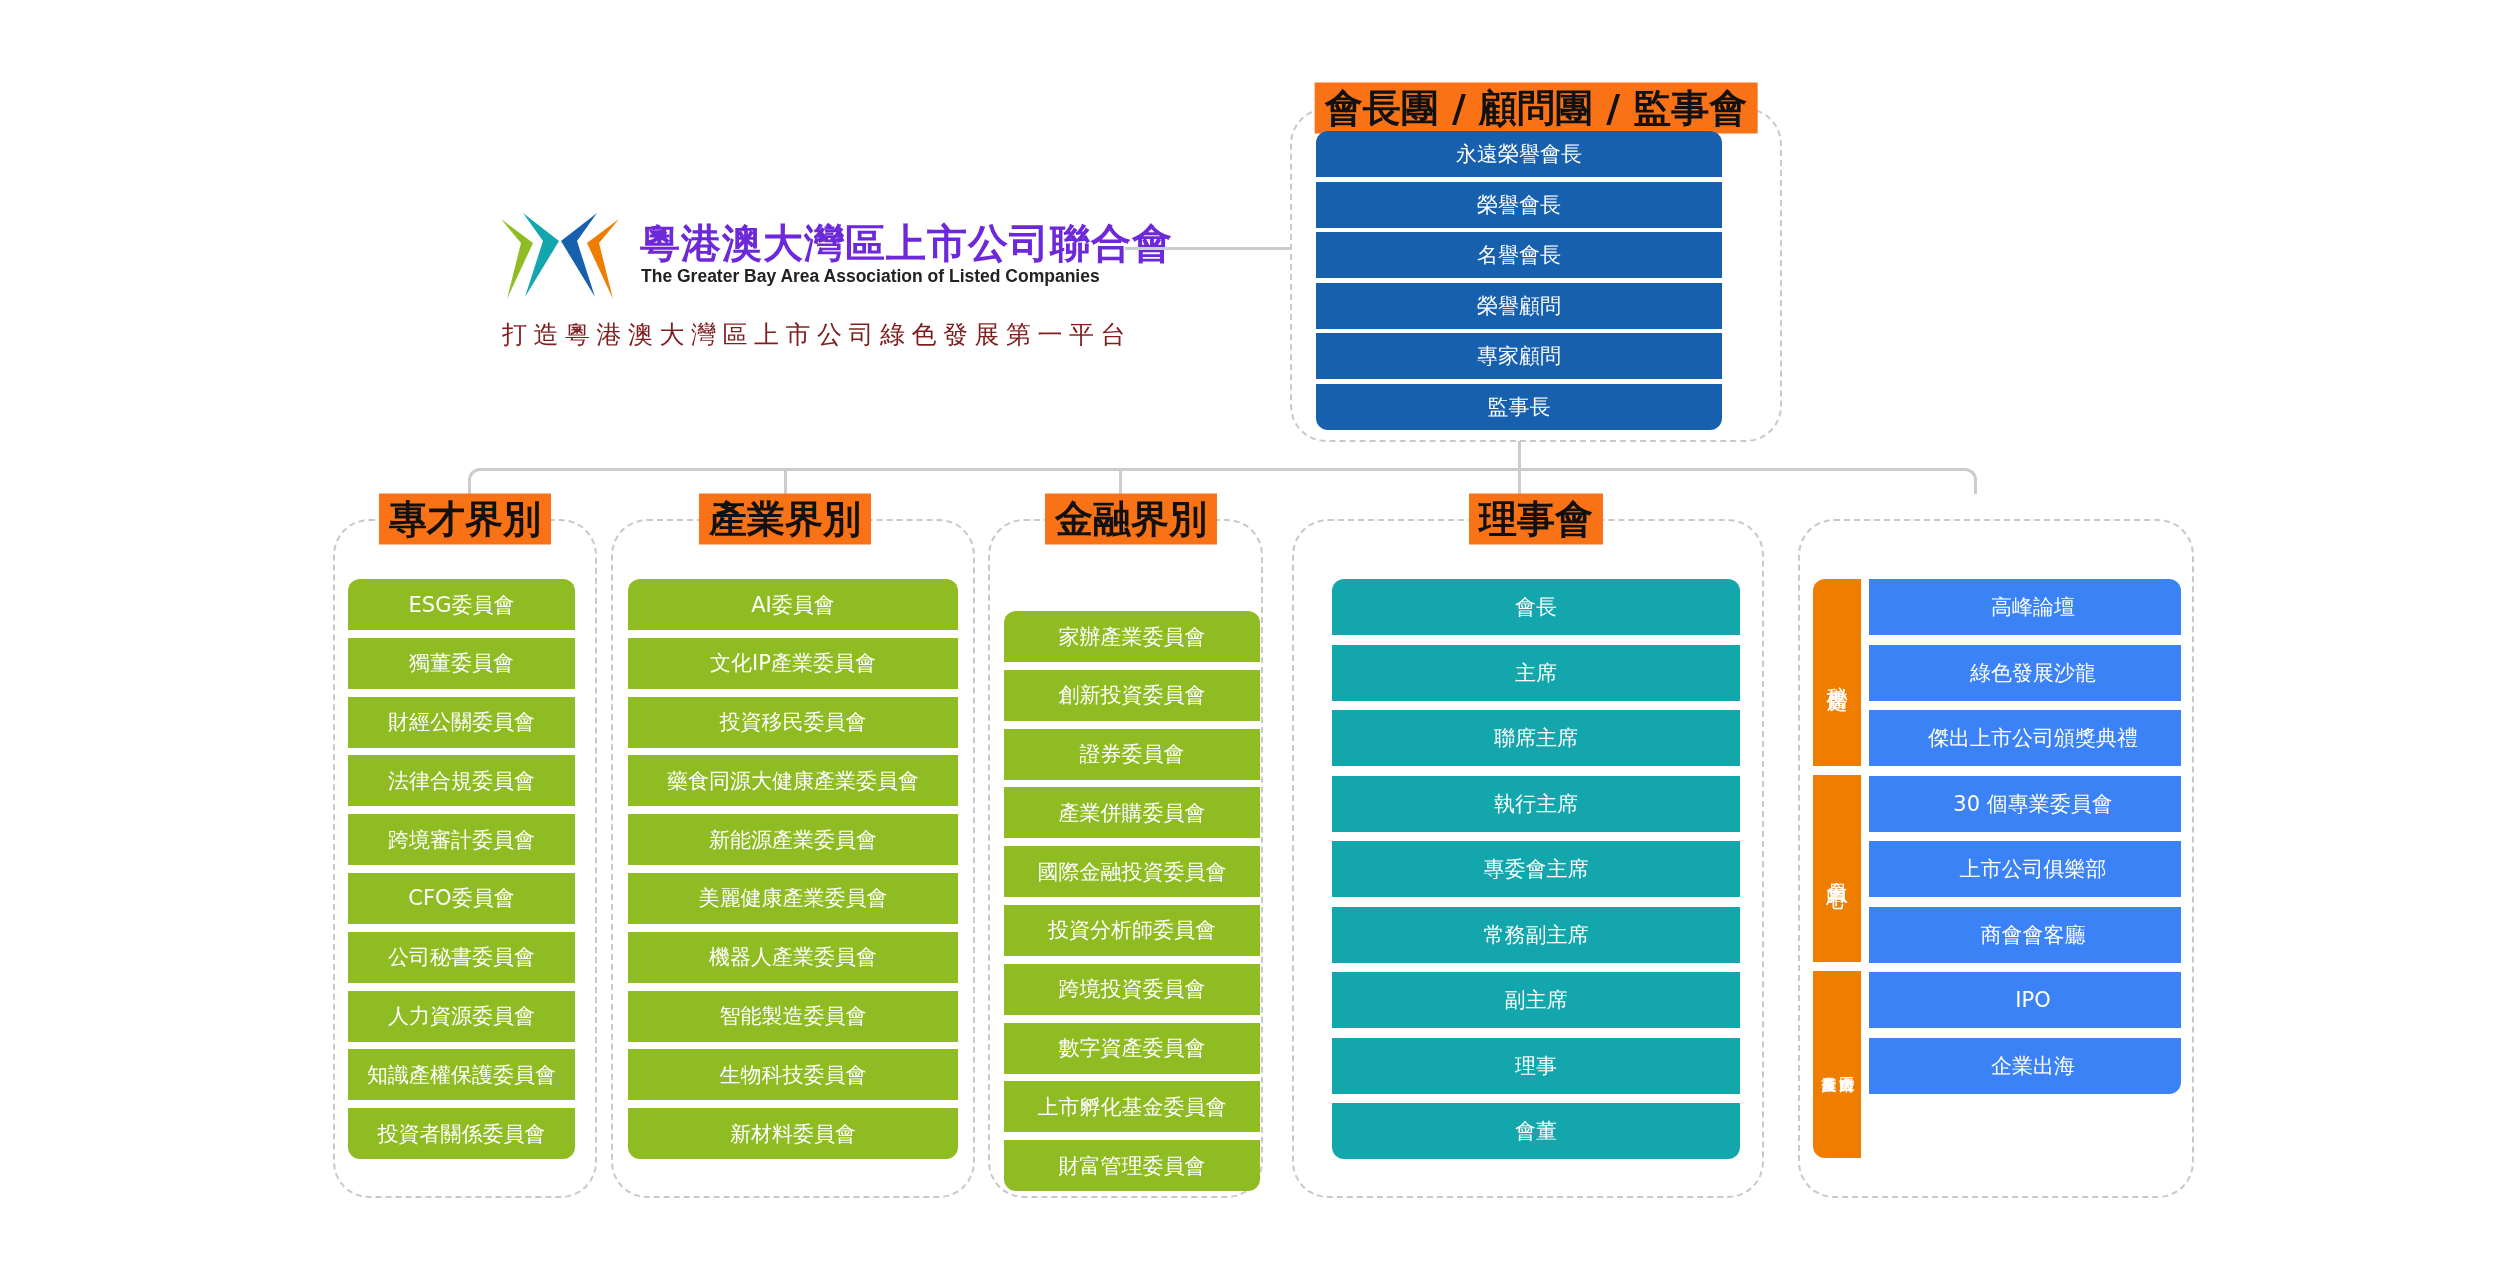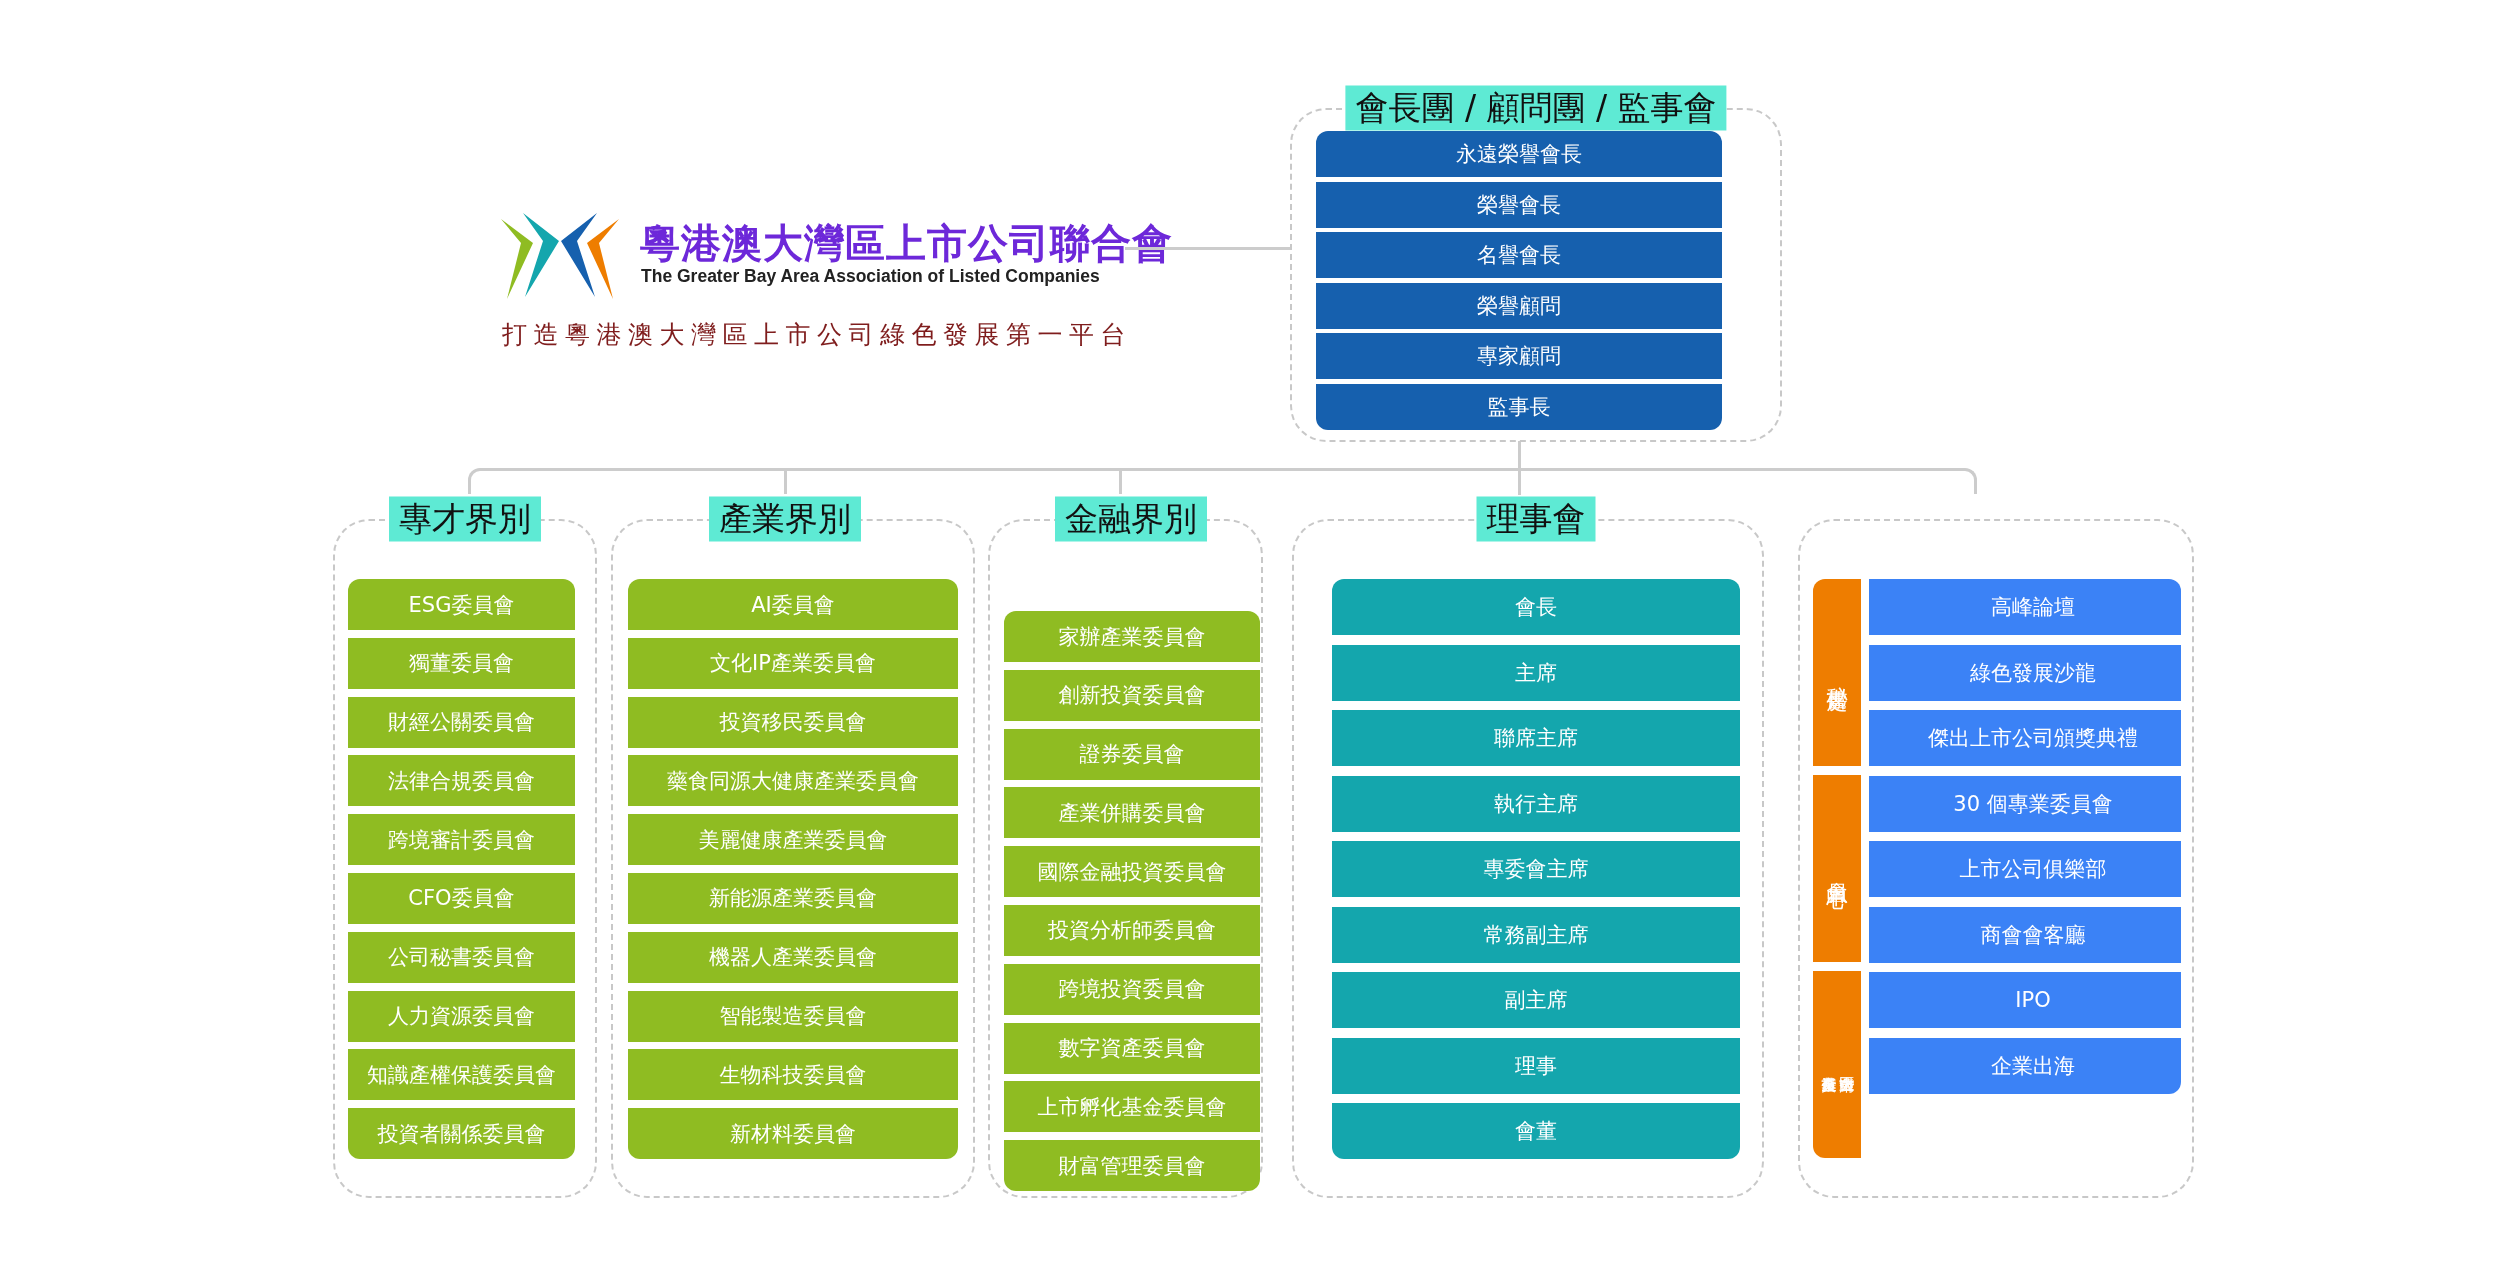--- a/index.html
+++ b/index.html
@@ -1,19 +1,19 @@
 <!DOCTYPE html>
 <html><head>
 <meta charset="utf-8">
 <style>
   html,body{margin:0;padding:0;background:#ffffff;}
   body{width:2500px;height:1275px;position:relative;overflow:hidden;font-family:"DejaVu Sans","Liberation Sans",sans-serif;}
   .abs{position:absolute;}
   .dashbox{position:absolute;border:2px dashed #c8c8c8;border-radius:36px;box-sizing:border-box;}
-  .heading{position:absolute;transform:translate(-50%,-50%);background:#5eead4;padding:0 10px;font-weight:normal;color:#111;font-size:33px;white-space:nowrap;font-family:"DejaVu Sans","Liberation Sans",sans-serif;}
+  .heading{position:absolute;transform:translate(-50%,-50%);background:#f97316;padding:0 10px;font-weight:bold;color:#111;font-size:38px;white-space:nowrap;font-family:"DejaVu Sans","Liberation Sans",sans-serif;}
   .rows{position:absolute;display:flex;flex-direction:column;}
   .row{color:#fff;display:flex;align-items:center;justify-content:center;font-size:21px;white-space:nowrap;box-sizing:border-box;}
   .green .row{background:#8fbc22;height:51px;margin-bottom:7.8px;}
   .blue .row{background:#1660ae;height:46px;margin-bottom:4.6px;text-align:right;}
   .teal .row{background:#14a6ad;height:56px;margin-bottom:9.5px;}
   .rows .row:first-child{border-radius:12px 12px 0 0;}
   .rows .row:last-child{border-radius:0 0 12px 12px;margin-bottom:0;}
   .line{position:absolute;background:#cccccc;}
   .side{position:absolute;background:#ee7d00;color:#fff;display:flex;align-items:center;justify-content:center;box-sizing:border-box;}
   .vtext{writing-mode:vertical-rl;font-size:21px;letter-spacing:2px;line-height:1.15;}
@@ -67,22 +67,22 @@
   <div class="row">投資者關係委員會</div>
 </div>
 
 <div class="dashbox" style="left:611px;top:519px;width:364px;height:679px;"></div>
 <div class="heading" style="left:785px;top:519px;">產業界別</div>
 <div class="rows green" style="left:628px;top:579px;width:330px;">
   <div class="row">AI委員會</div>
   <div class="row">文化IP產業委員會</div>
   <div class="row">投資移民委員會</div>
   <div class="row">藥食同源大健康產業委員會</div>
+  <div class="row">新能源產業委員會</div>
   <div class="row">美麗健康產業委員會</div>
-  <div class="row">新能源產業委員會</div>
   <div class="row">機器人產業委員會</div>
   <div class="row">智能製造委員會</div>
   <div class="row">生物科技委員會</div>
   <div class="row">新材料委員會</div>
 </div>
 
 <div class="dashbox" style="left:988px;top:519px;width:275px;height:679px;"></div>
 <div class="heading" style="left:1131px;top:519px;">金融界別</div>
 <div class="rows green" style="left:1004px;top:579px;width:256px;margin-top:32px;">
   <div class="row">家辦產業委員會</div>

